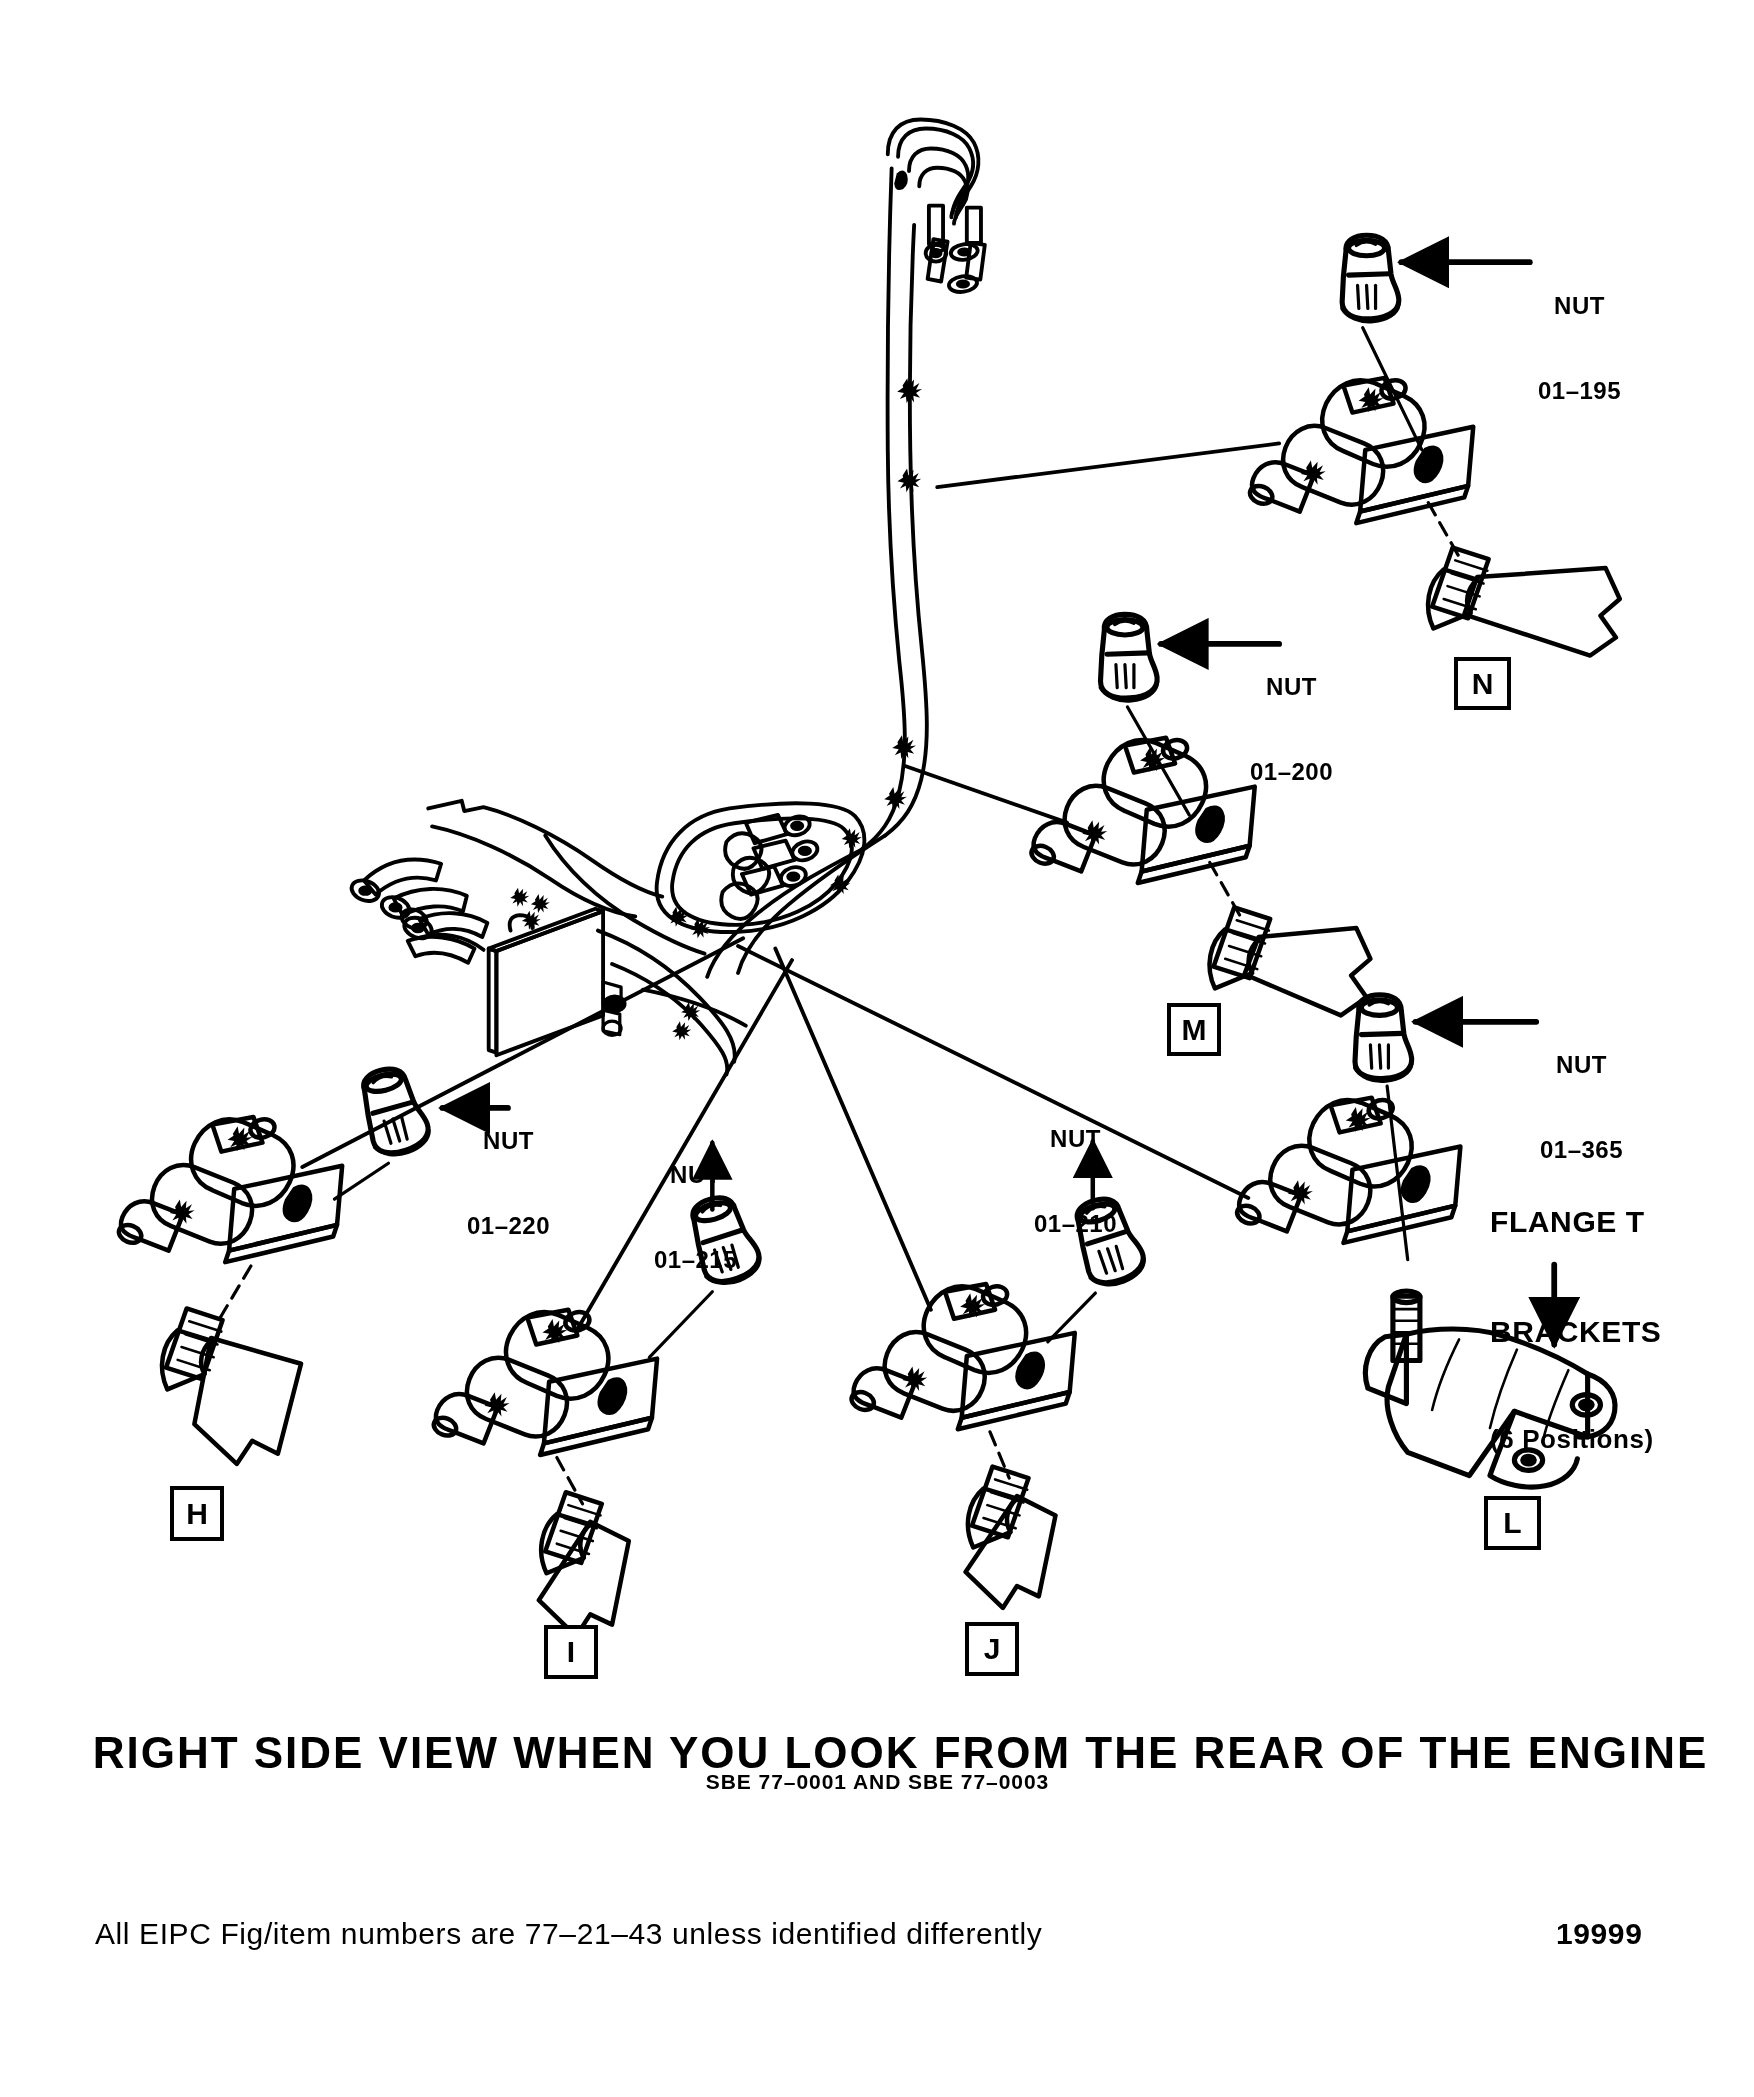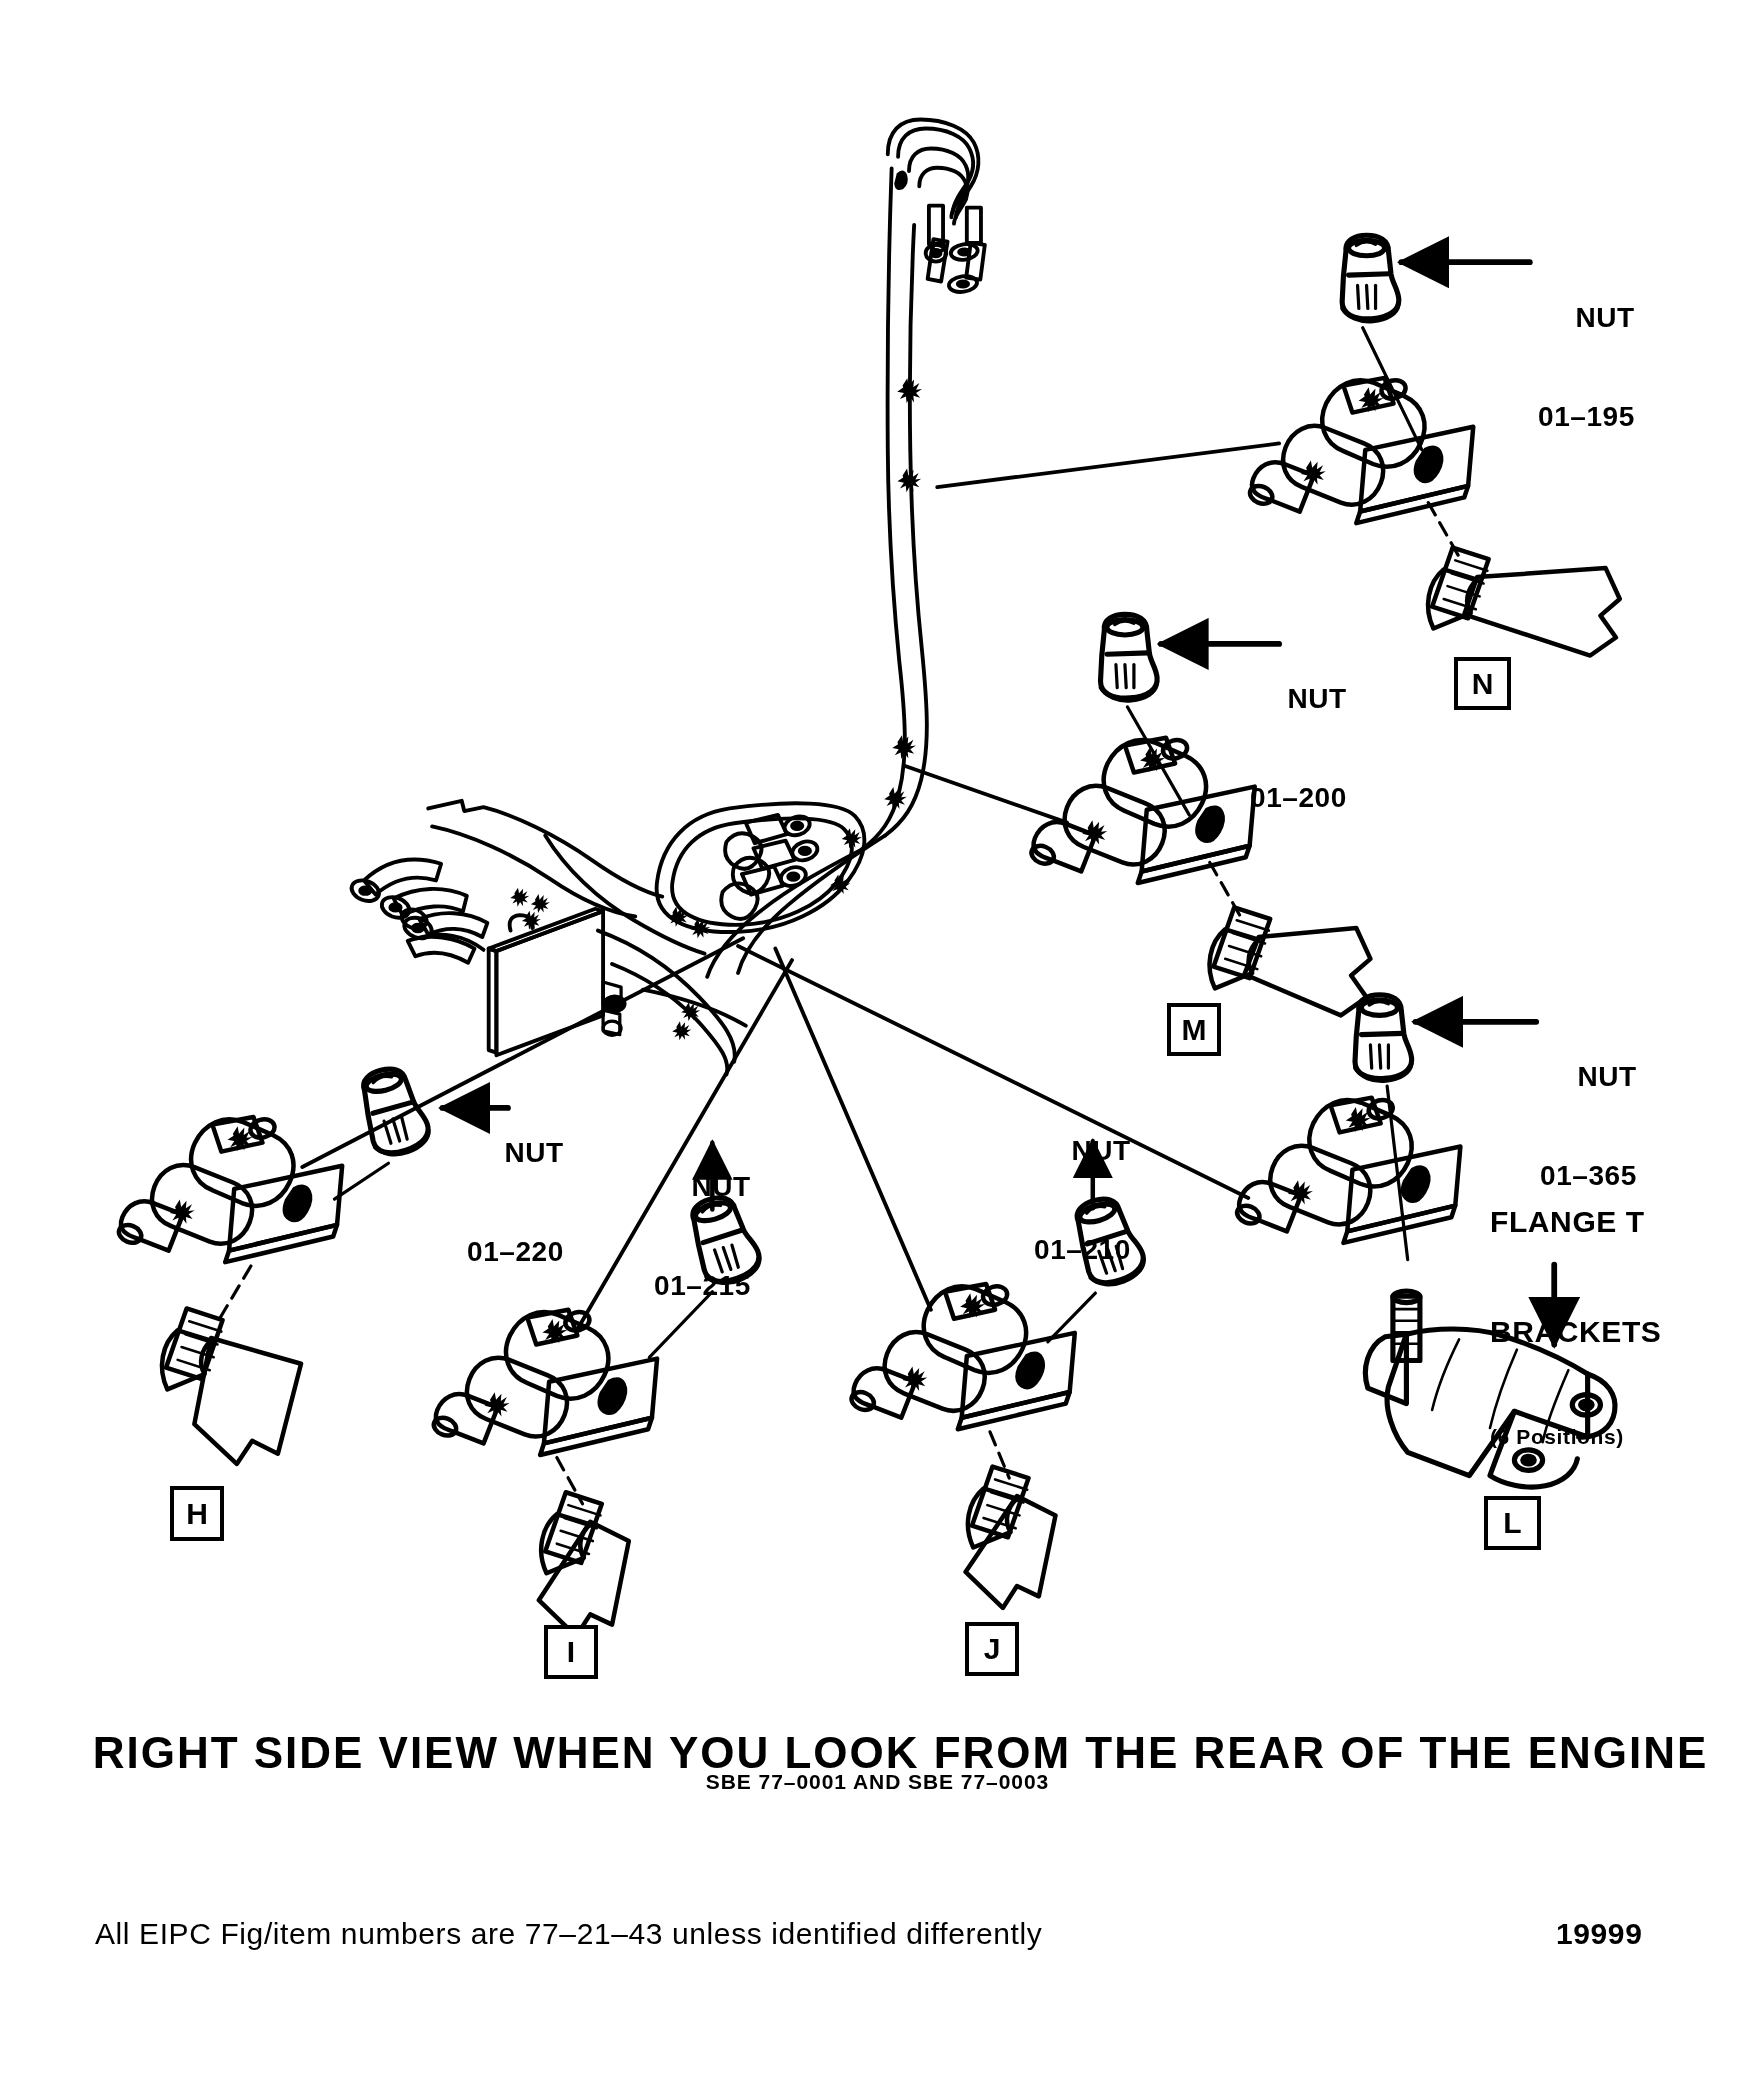--- a/index.html
+++ b/index.html
@@ -9,28 +9,28 @@
     font-family:"Liberation Sans", sans-serif;
     color:#000;
     overflow:hidden;
     position:relative;
   }
   #sheet{position:absolute;left:0;top:0;width:1755px;height:2097px;background:#fff;}
   svg.art{position:absolute;left:0;top:0;width:1755px;height:2097px;}
   .txt{position:absolute;white-space:pre;font-weight:bold;letter-spacing:0.02em;}
 
   
-  .nutlabel{font-size:28px;line-height:1.18;font-weight:bold;text-align:right;}
+  .nutlabel{font-size:24px;line-height:1.18;font-weight:bold;text-align:center;}
   .nutlabel .l1{display:block;}
   .nutlabel .l2{display:block;}
 
   
   .flange{font-size:30px;line-height:1.22;font-weight:bold;}
   .flange span{display:block;}
-  .flange .sm{font-size:21px;}
+  .flange .sm{font-size:26px;}
 
   
   .boxltr{
     position:absolute;
     border:4.5px solid #000;
     display:flex;align-items:center;justify-content:center;
     font-size:30px;font-weight:bold;
     background:#fff;
     box-sizing:border-box;
   }

